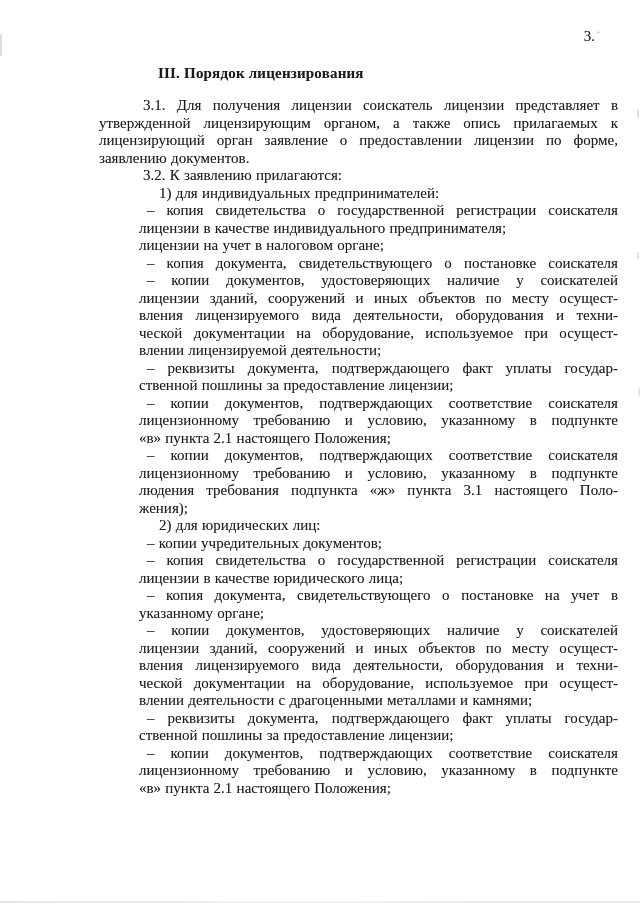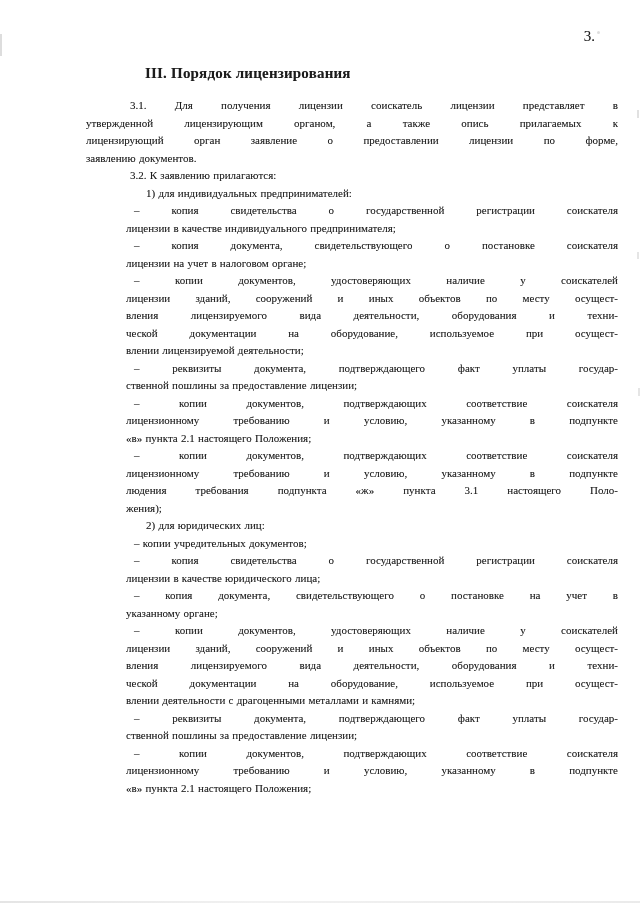--- a/index.html
+++ b/index.html
@@ -19,34 +19,34 @@
   }
   .pageno {
     position: absolute;
     top: 27px;
     right: 45px;
     font-size: 15px;
     line-height: 18px;
   }
   .content {
     position: absolute;
-    left: 86px;
+    left: 99px;
     right: 22px;
     top: 0;
   }
   .heading {
     margin: 63px 0 14px 59px;
     font-size: 15px;
     font-weight: 700;
     line-height: 20px;
     letter-spacing: 0.2px;
   }
   .para { margin: 0; }
   .ln {
-    font-size: 11px;
+    font-size: 15px;
     line-height: 17.5px;
     height: 17.5px;
     text-align: justify;
     text-align-last: justify;
     overflow: hidden;
     word-spacing: 0.5px;
     white-space: normal;
   }
   .ln.left { text-align-last: left; }
   .k-plain .ln.first { text-indent: 44px; }
@@ -86,22 +86,22 @@
           <div class="ln first left">3.2. К заявлению прилагаются:</div>
         </div>
         <div class="para k-num">
           <div class="ln first left">1) для индивидуальных предпринимателей:</div>
         </div>
         <div class="para k-dash">
           <div class="ln first">– копия свидетельства о государственной регистрации соискателя</div>
           <div class="ln left">лицензии в качестве индивидуального предпринимателя;</div>
         </div>
         <div class="para k-dash">
+          <div class="ln left">лицензии на учет в налоговом органе;</div>
           <div class="ln first">– копия документа, свидетельствующего о постановке соискателя</div>
-          <div class="ln left">лицензии на учет в налоговом органе;</div>
         </div>
         <div class="para k-dash">
           <div class="ln first">– копии документов, удостоверяющих наличие у соискателей</div>
           <div class="ln">лицензии зданий, сооружений и иных объектов по месту осущест-</div>
           <div class="ln">вления лицензируемого вида деятельности, оборудования и техни-</div>
           <div class="ln">ческой документации на оборудование, используемое при осущест-</div>
           <div class="ln left">влении лицензируемой деятельности;</div>
         </div>
         <div class="para k-dash">
           <div class="ln first">– реквизиты документа, подтверждающего факт уплаты государ-</div>

